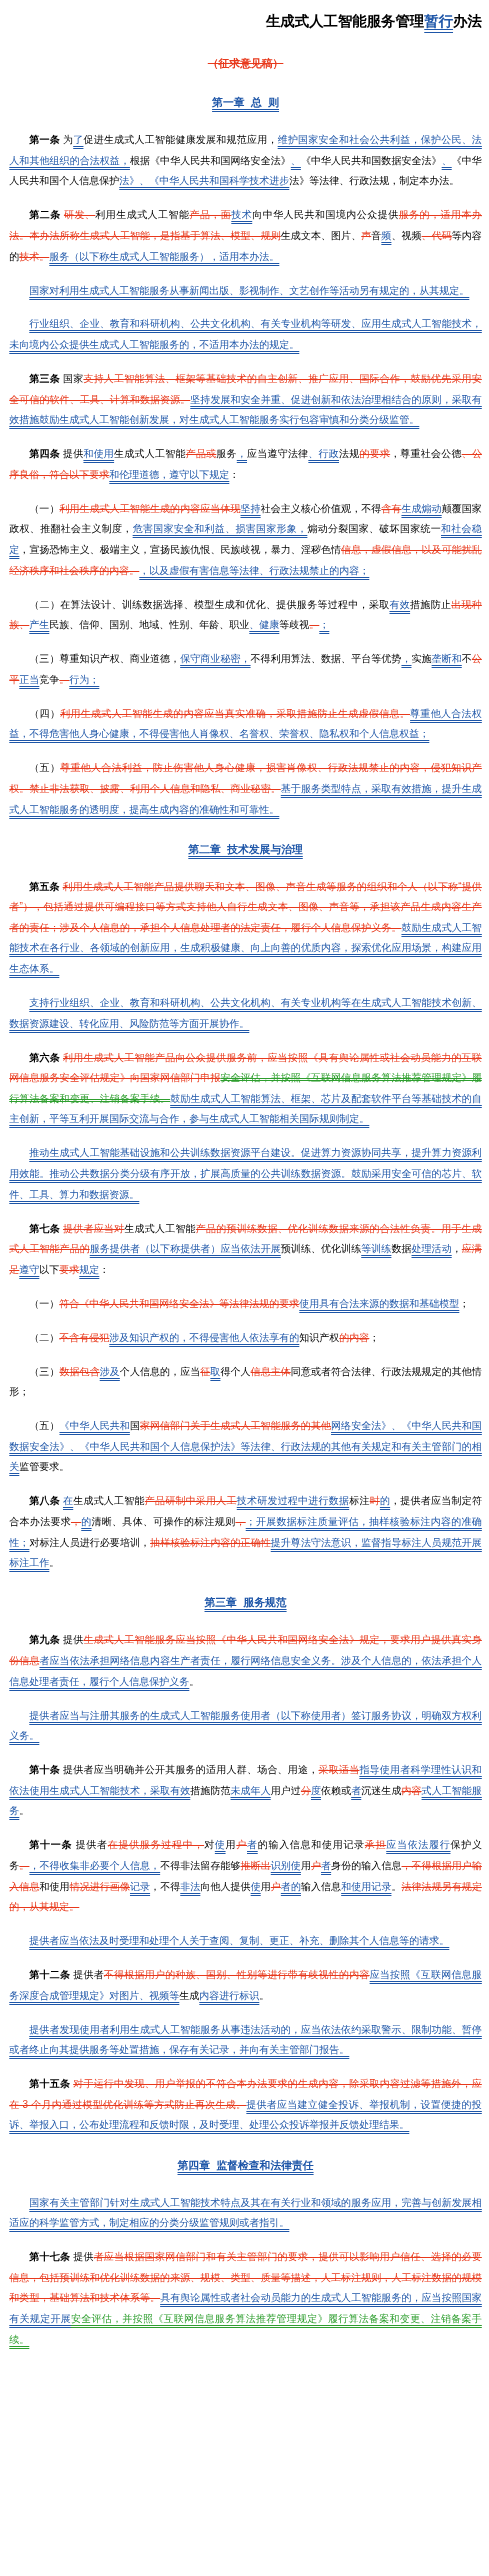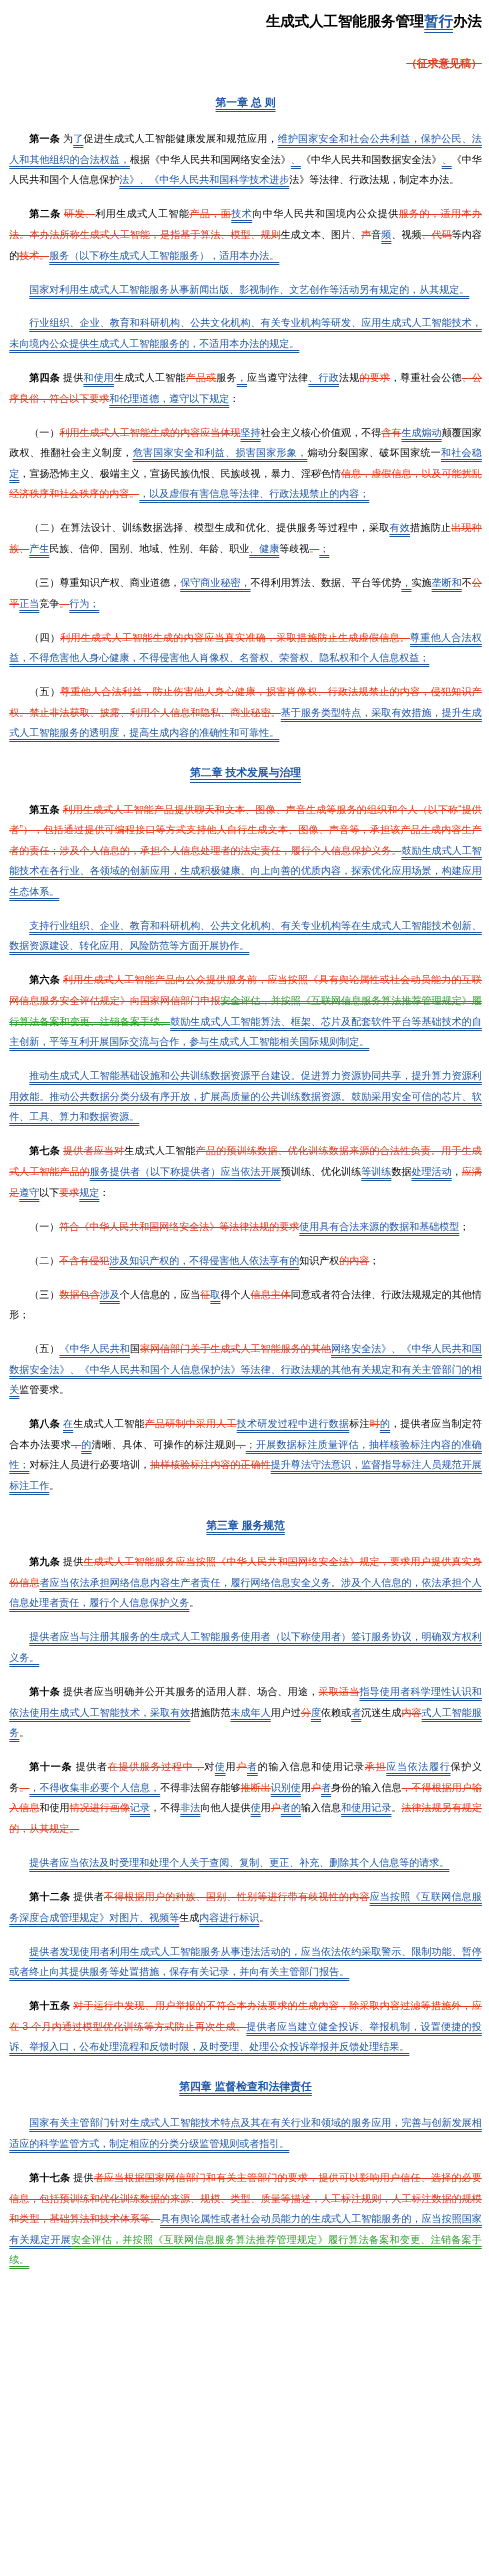--- a/index.html
+++ b/index.html
@@ -21,36 +21,36 @@
   #doc{width:100%;}
   .sec-title{
     text-align:right;
     font-size:14.4px;
     font-weight:bold;
     line-height:23px;
     margin:5.2px 0 0 0;
     text-indent:0;
   }
   .sec-sub{
-    text-align:right;
+    text-align:center;
     font-size:10.8px;
     font-weight:bold;
     line-height:20.6px;
     margin:19.6px 0 15.5px 0;
     text-indent:0;
   }
   .sec-ch{
     text-align:center;
     font-size:10.8px;
     font-weight:bold;
     line-height:20.6px;
     margin:18.5px 0 16.5px 0;
     text-indent:0;
   }
-  .sec-ch .run{font-weight:bold;}
+  .sec-ch .run{font-weight:bold;font-family:Liberation Mono, monospace;}
   .sec-p{
     font-size:10px;
     line-height:20.6px;
     text-align:justify;
     text-indent:2em;
     margin:13.4px 0;
   }
   .run{white-space:pre-wrap;}
   .rn{color:var(--txt);}
   .rb{color:var(--txt);font-weight:bold;}
@@ -84,20 +84,21 @@
 <body>
 
 <div id="doc">
     <div class="sec-title"><span class="run rb">生成式人工智能服务管理</span><span class="run ri">暂行</span><span class="run rb">办法</span></div>
     <div class="sec-sub"><span class="run rd">（征求意见稿）</span></div>
     <div class="sec-ch"><span class="run ri">第一章 总 则</span></div>
     <div class="sec-p"><span class="run rb">第一条 </span><span class="run rn">为</span><span class="run ri">了</span><span class="run rn">促进生成式人工智能健康发展和规范应用，</span><span class="run ri">维护国家安全和社会公共利益，保护公民、法人和其他组织的合法权益，</span><span class="run rn">根据《中华人民共和国网络安全法》</span><span class="run ri">、</span><span class="run rn">《中华人民共和国数据安全法》</span><span class="run ri">、</span><span class="run rn">《中华人民共和国个人信息保护</span><span class="run ri">法》、《中华人民共和国科学技术进步</span><span class="run rn">法》等法律、行政法规，制定本办法。</span></div>
     <div class="sec-p"><span class="run rb">第二条 </span><span class="run rd">研发、</span><span class="run rn">利用生成式人工智能</span><span class="run rd">产品，面</span><span class="run ri">技术</span><span class="run rn">向中华人民共和国境内公众提供</span><span class="run rd">服务的，适用本办法。本办法所称生成式人工智能，是指基于算法、模型、规则</span><span class="run rn">生成文本、图片、</span><span class="run rd">声</span><span class="run rn">音</span><span class="run ri">频</span><span class="run rn">、视频</span><span class="run rd">、代码</span><span class="run rn">等内容的</span><span class="run rd">技术。</span><span class="run ri">服务（以下称生成式人工智能服务），适用本办法。</span></div>
     <div class="sec-p"><span class="run ri">国家对利用生成式人工智能服务从事新闻出版、影视制作、文艺创作等活动另有规定的，从其规定。</span></div>
     <div class="sec-p"><span class="run ri">行业组织、企业、教育和科研机构、公共文化机构、有关专业机构等研发、应用生成式人工智能技术，未向境内公众提供生成式人工智能服务的，不适用本办法的规定。</span></div>
+    <div class="sec-p"><span class="run rb">第三条 </span><span class="run rn">国家</span><span class="run rd">支持人工智能算法、框架等基础技术的自主创新、推广应用、国际合作，鼓励优先采用安全可信的软件、工具、计算和数据资源。</span><span class="run ri">坚持发展和安全并重、促进创新和依法治理相结合的原则，采取有效措施鼓励生成式人工智能创新发展，对生成式人工智能服务实行包容审慎和分类分级监管。</span></div>
     <div class="sec-p"><span class="run rb">第四条 </span><span class="run rn">提供</span><span class="run ri">和使用</span><span class="run rn">生成式人工智能</span><span class="run rd">产品或</span><span class="run rn">服务</span><span class="run ri">，</span><span class="run rn">应当遵守法律</span><span class="run ri">、行政</span><span class="run rn">法规</span><span class="run rd">的要求</span><span class="run rn">，尊重社会公德</span><span class="run rd">、公序良俗，符合以下要求</span><span class="run ri">和伦理道德，遵守以下规定</span><span class="run rn">：</span></div>
     <div class="sec-p"><span class="run rn">（一）</span><span class="run rd">利用生成式人工智能生成的内容应当体现</span><span class="run ri">坚持</span><span class="run rn">社会主义核心价值观，不得</span><span class="run rd">含有</span><span class="run ri">生成煽动</span><span class="run rn">颠覆国家政权、推翻社会主义制度，</span><span class="run ri">危害国家安全和利益、损害国家形象，</span><span class="run rn">煽动分裂国家、破坏国家统一</span><span class="run ri">和社会稳定</span><span class="run rn">，宣扬恐怖主义、极端主义，宣扬民族仇恨、民族歧视，暴力、淫秽色情</span><span class="run rd">信息，虚假信息，以及可能扰乱经济秩序和社会秩序的内容。</span><span class="run ri">，以及虚假有害信息等法律、行政法规禁止的内容；</span></div>
     <div class="sec-p"><span class="run rn">（二）在算法设计、训练数据选择、模型生成和优化、提供服务等过程中，采取</span><span class="run ri">有效</span><span class="run rn">措施防止</span><span class="run rd">出现种族、</span><span class="run ri">产生</span><span class="run rn">民族、信仰、国别、地域、性别、年龄、职业</span><span class="run ri">、健康</span><span class="run rn">等歧视</span><span class="run rd">。</span><span class="run ri">；</span></div>
     <div class="sec-p"><span class="run rn">（三）尊重知识产权、商业道德，</span><span class="run ri">保守商业秘密，</span><span class="run rn">不得利用算法、数据、平台等优势</span><span class="run ri">，</span><span class="run rn">实施</span><span class="run ri">垄断和</span><span class="run rn">不</span><span class="run rd">公平</span><span class="run ri">正当</span><span class="run rn">竞争</span><span class="run rd">。</span><span class="run ri">行为；</span></div>
     <div class="sec-p"><span class="run rn">（四）</span><span class="run rd">利用生成式人工智能生成的内容应当真实准确，采取措施防止生成虚假信息。</span><span class="run ri">尊重他人合法权益，不得危害他人身心健康，不得侵害他人肖像权、名誉权、荣誉权、隐私权和个人信息权益；</span></div>
     <div class="sec-p"><span class="run rn">（五）</span><span class="run rd">尊重他人合法利益，防止伤害他人身心健康，损害肖像权、行政法规禁止的内容，侵犯知识产权。禁止非法获取、披露、利用个人信息和隐私、商业秘密。</span><span class="run ri">基于服务类型特点，采取有效措施，提升生成式人工智能服务的透明度，提高生成内容的准确性和可靠性。</span></div>
     <div class="sec-ch"><span class="run ri">第二章 技术发展与治理</span></div>
     <div class="sec-p"><span class="run rb">第五条 </span><span class="run rd">利用生成式人工智能产品提供聊天和文本、图像、声音生成等服务的组织和个人（以下称“提供者”），包括通过提供可编程接口等方式支持他人自行生成文本、图像、声音等，承担该产品生成内容生产者的责任；涉及个人信息的，承担个人信息处理者的法定责任，履行个人信息保护义务。</span><span class="run ri">鼓励生成式人工智能技术在各行业、各领域的创新应用，生成积极健康、向上向善的优质内容，探索优化应用场景，构建应用生态体系。</span></div>
     <div class="sec-p"><span class="run ri">支持行业组织、企业、教育和科研机构、公共文化机构、有关专业机构等在生成式人工智能技术创新、数据资源建设、转化应用、风险防范等方面开展协作。</span></div>
     <div class="sec-p"><span class="run rb">第六条 </span><span class="run rd">利用生成式人工智能产品向公众提供服务前，应当按照《具有舆论属性或社会动员能力的互联网信息服务安全评估规定》向国家网信部门申报</span><span class="run rgd">安全评估，并按照《互联网信息服务算法推荐管理规定》履行算法备案和变更、注销备案手续。</span><span class="run ri">鼓励生成式人工智能算法、框架、芯片及配套软件平台等基础技术的自主创新，平等互利开展国际交流与合作，参与生成式人工智能相关国际规则制定。</span></div>

